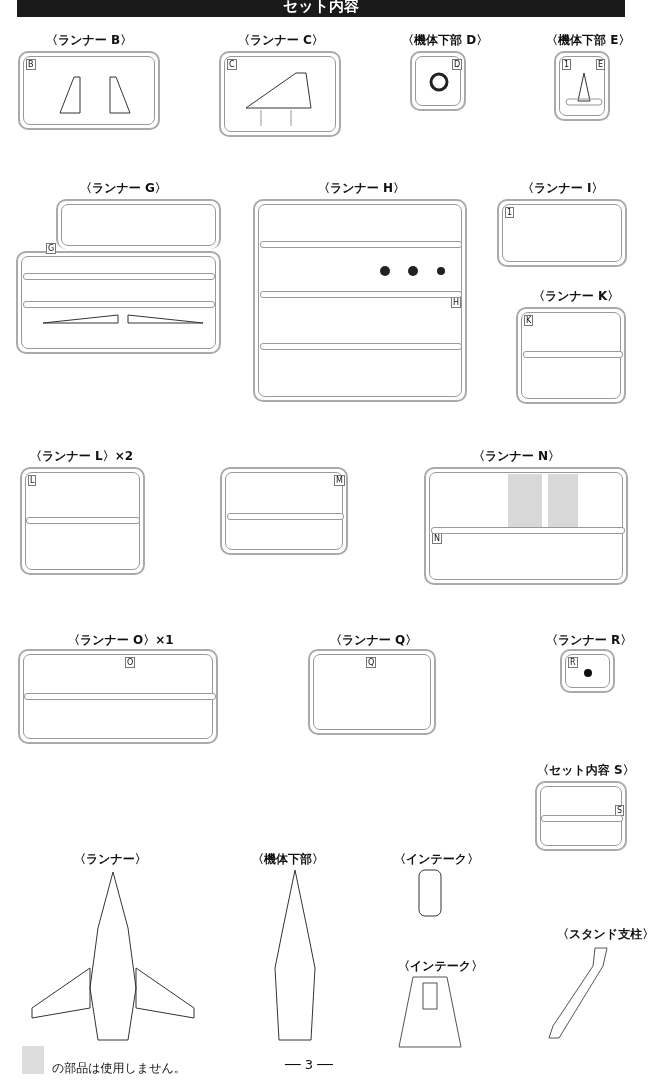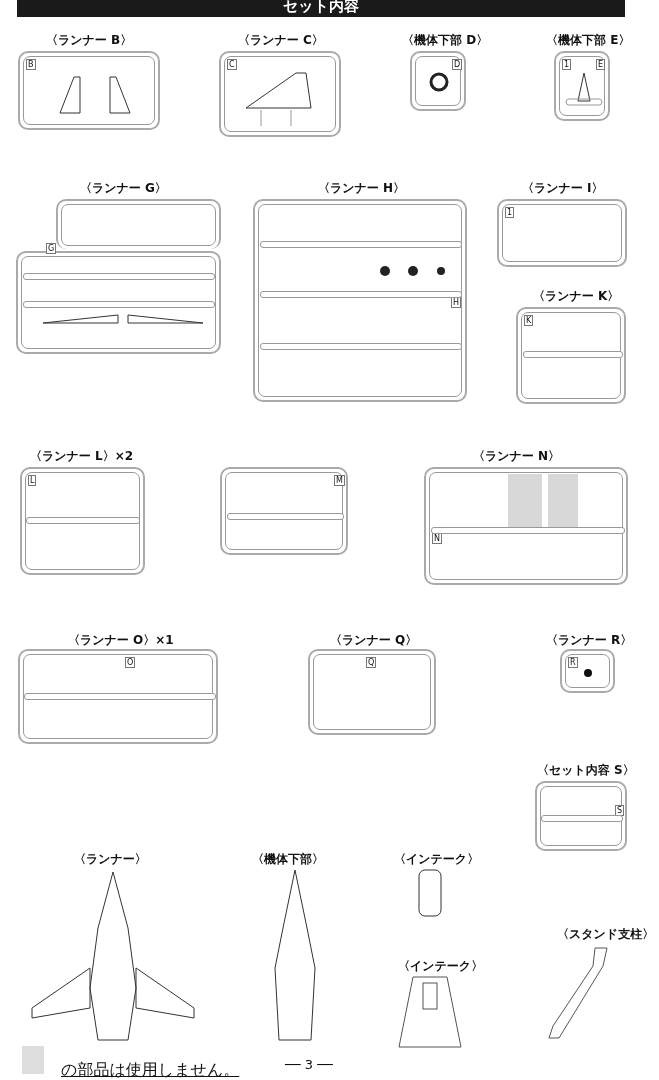--- a/index.html
+++ b/index.html
@@ -5,21 +5,21 @@
   html,body{margin:0;padding:0;background:#fff;}
   body{width:659px;height:1080px;position:relative;overflow:hidden;font-family:"DejaVu Sans",sans-serif;color:#111;}
   .header{position:absolute;left:17px;top:0;width:608px;height:17px;background:#1a1a1a;color:#fff;text-align:center;font-weight:bold;font-size:15px;line-height:12px;overflow:hidden;}
   .label{position:absolute;font-weight:bold;font-size:12px;white-space:nowrap;}
   .runner{position:absolute;border:2px solid #aaa;border-radius:10px;box-sizing:border-box;background:#fff;}
   .runner::before{content:"";position:absolute;inset:3px;border:1px solid #999;border-radius:7px;}
   .rl{position:absolute;font-size:8px;border:1px solid #777;padding:0 1px;line-height:9px;background:#fff;}
   .bar{position:absolute;height:5px;border:1px solid #999;border-radius:3px;background:#fff;}
   .part{position:absolute;}
   .shade{position:absolute;background:#d8d8d8;}
-  .footer-note{position:absolute;left:61px;top:1060px;font-size:16px;text-decoration:underline;}
+  .footer-note{position:absolute;left:52px;top:1060px;font-size:12px;}
   .gray-box{position:absolute;left:22px;top:1046px;width:22px;height:28px;background:#ddd;}
   .page-num{position:absolute;left:285px;top:1057px;font-size:13px;}
 </style>
 </head>
 <body>
 
 <div class="header"><span>セット内容</span></div>
 
 <div class="label" style="left:46px;top:32px">〈ランナー B〉</div>
 <div class="runner" style="left:18px;top:51px;width:142px;height:79px">

